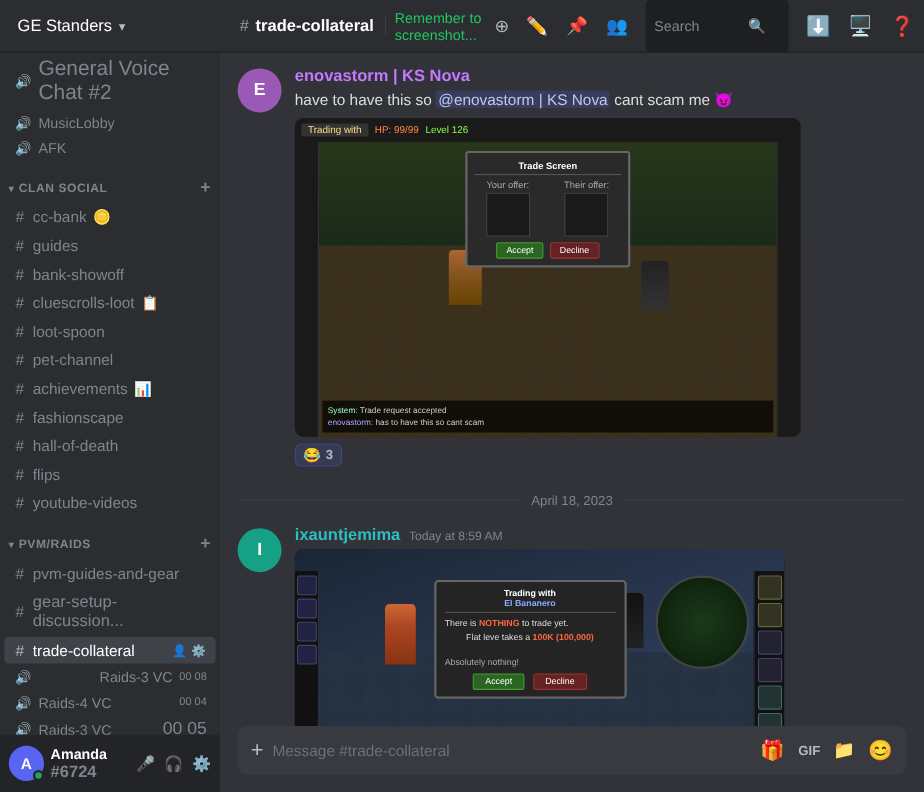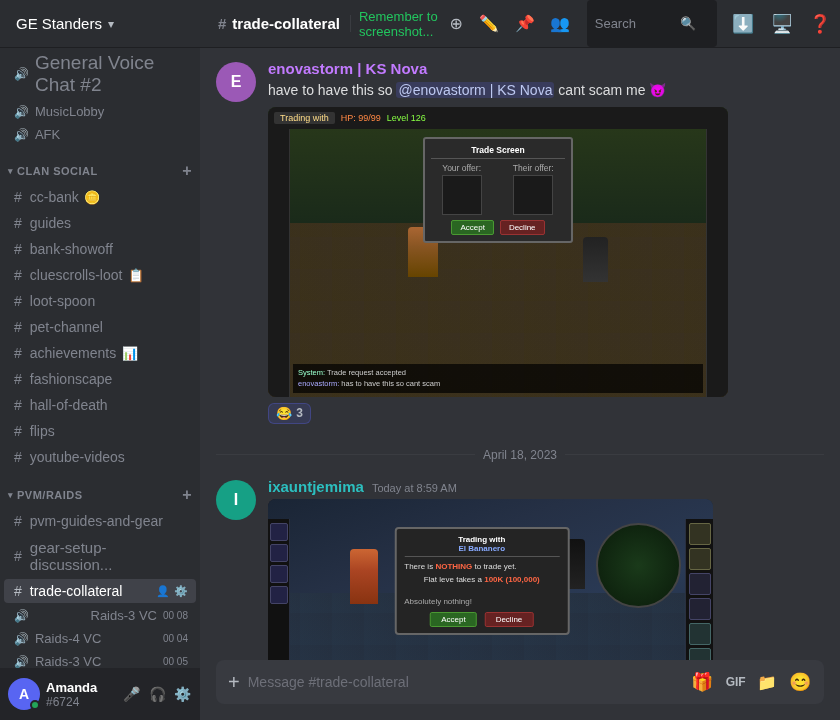--- a/index.html
+++ b/index.html
@@ -176,21 +176,21 @@
       bottom: 0;
       right: 0;
       width: 10px;
       height: 10px;
       background: #23a559;
       border-radius: 50%;
       border: 2px solid #232428;
     }
     .user-info { flex: 1; }
     .user-name { font-size: 13px; font-weight: 700; color: #fff; }
-    .user-discrim { font-size: 12px; color: #80848e; }
+    .user-discrim { font-size: 15px; color: #80848e; font-weight: bold; }
     .user-icons { display: flex; gap: 8px; color: #b5bac1; font-size: 16px; }
 
     
     .content {
       flex: 1;
       display: flex;
       flex-direction: column;
       overflow: hidden;
     }
 
@@ -468,21 +468,21 @@
       <span class="badge" style="font-size:10px; color:#80848e;">00  08</span>
     </div>
     <div class="voice-item">
       <span style="font-size:12px;">🔊</span>
       <span style="font-size:13px; flex:1;">Raids-4 VC</span>
       <span class="badge" style="font-size:10px; color:#80848e;">00  04</span>
     </div>
     <div class="voice-item">
       <span style="font-size:12px;">🔊</span>
       <span style="font-size:13px; flex:1;">Raids-3 VC</span>
-      <span class="badge" style="font-size:10px; color:#80848e;">00  05</span>
+      <span class="badge" style="font-size:16px; color:#80848e;">00  05</span>
     </div>
 
     <div class="category-header">
       <div style="display:flex;align-items:center;gap:4px;">
         <span style="font-size:9px;">▸</span>
         <span>W357 PVM NETWORK</span>
       </div>
     </div>
 
   </div>

